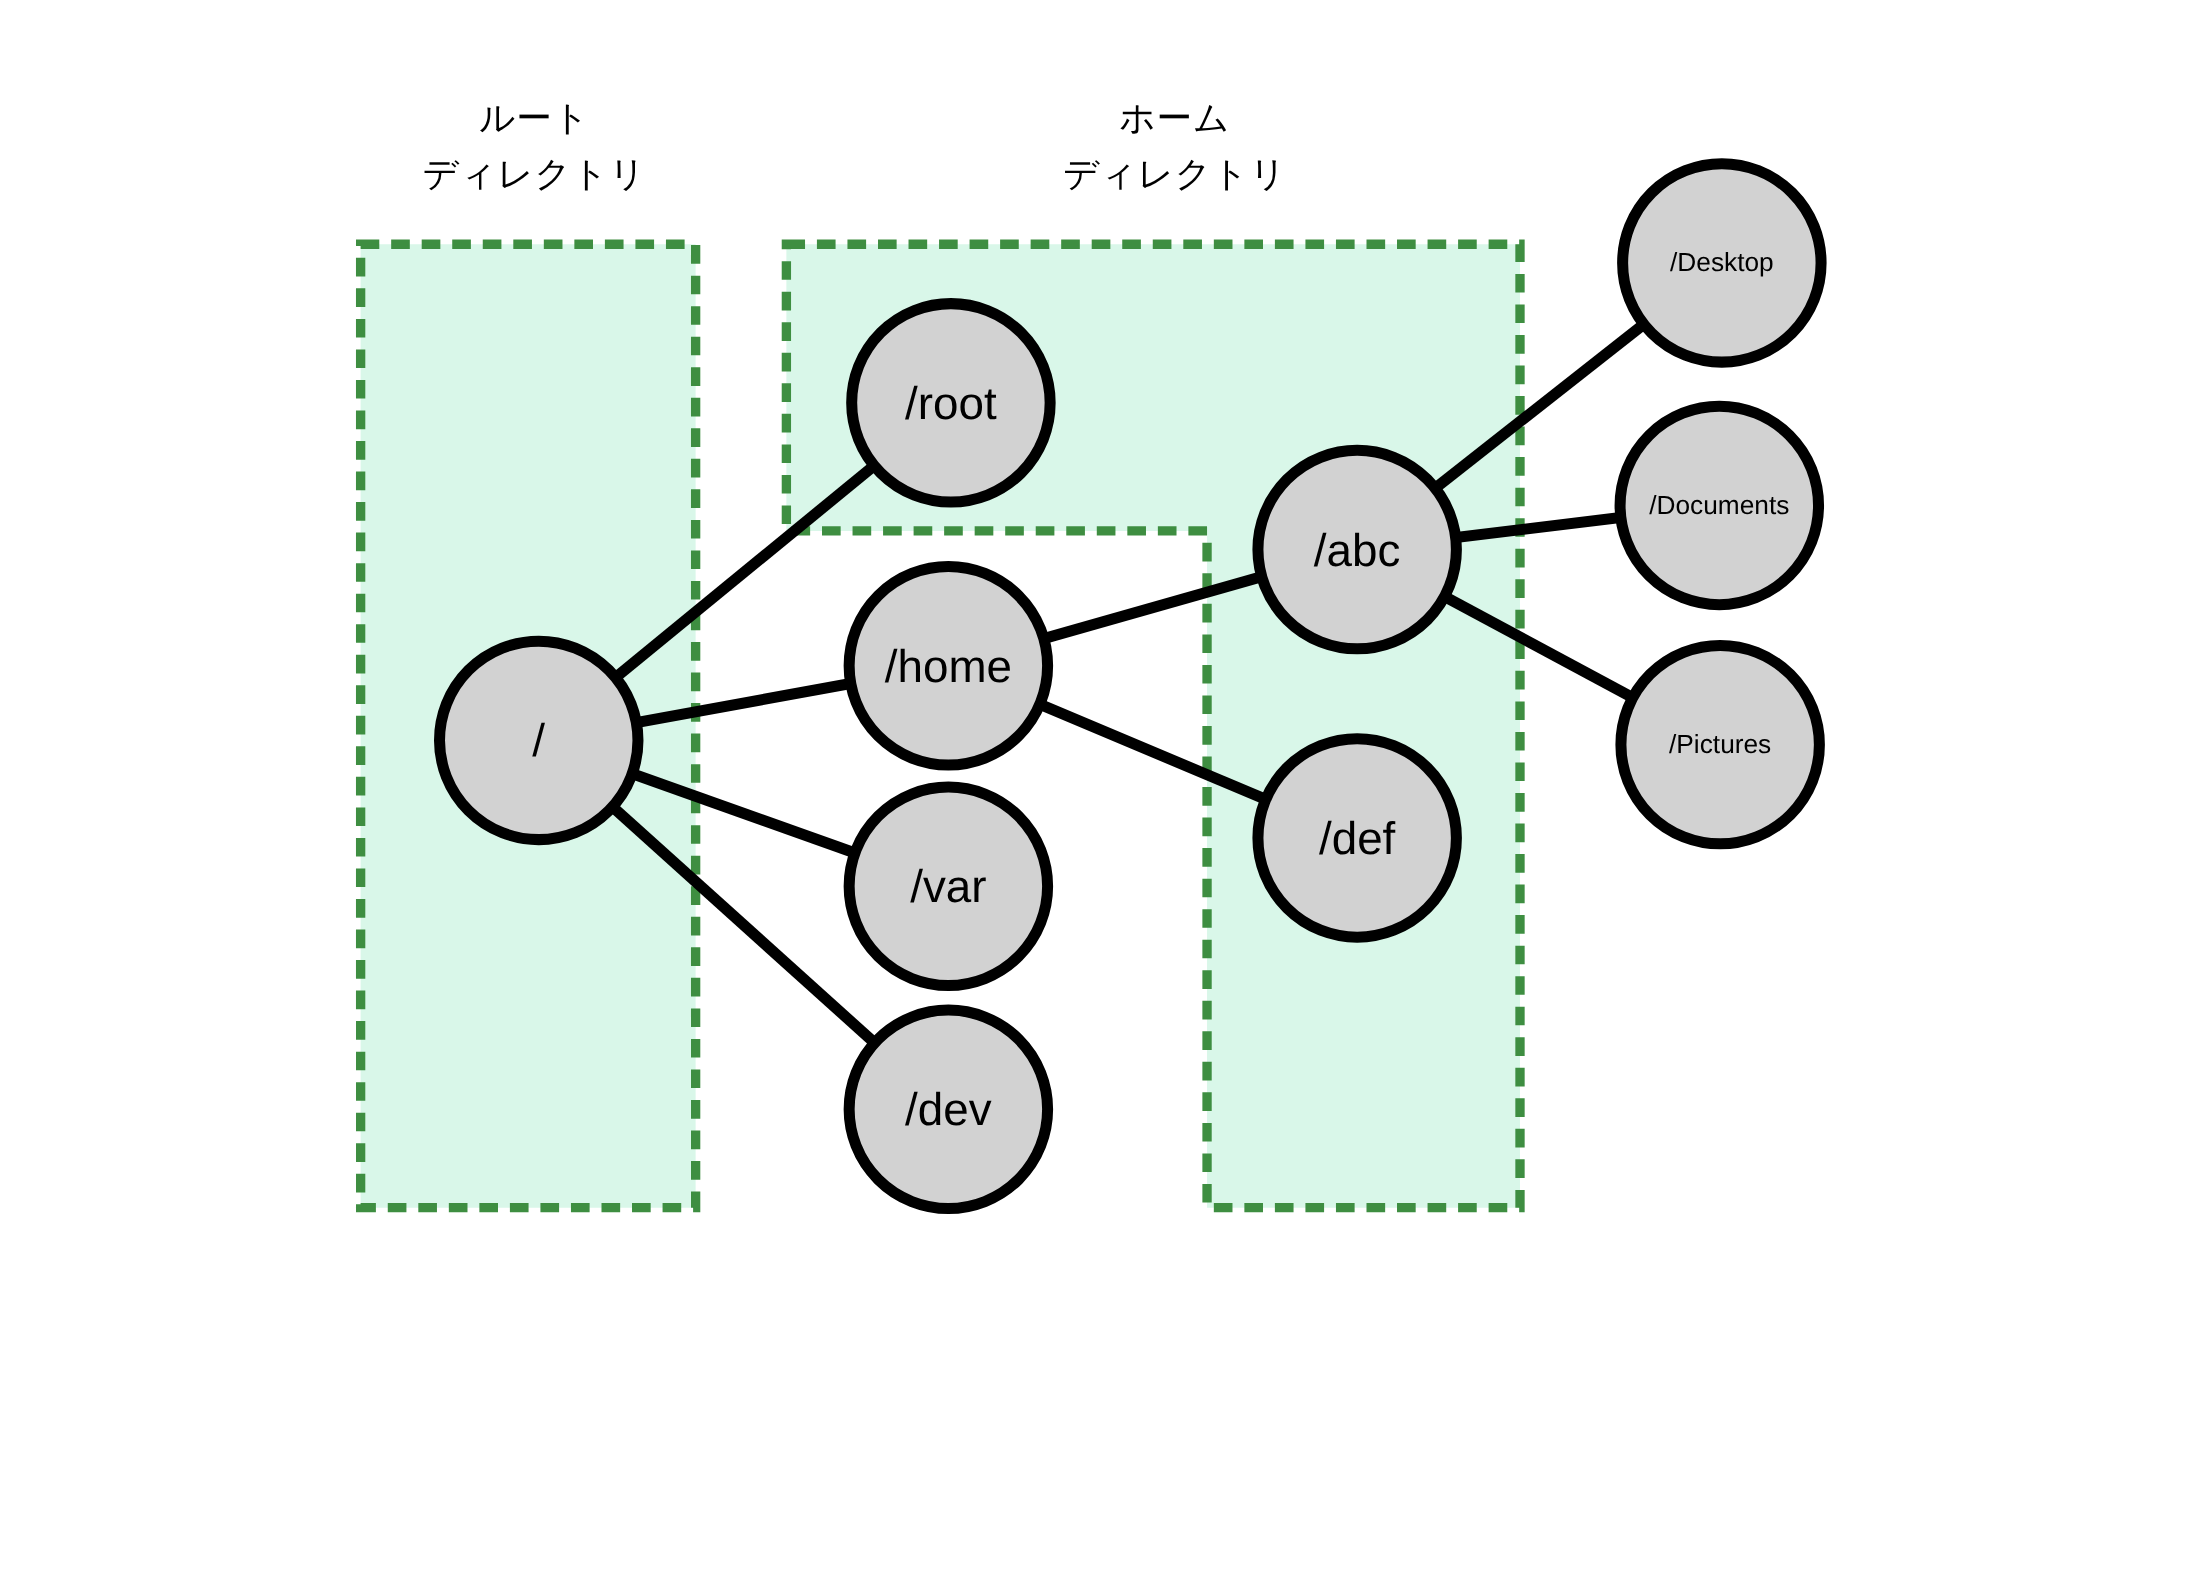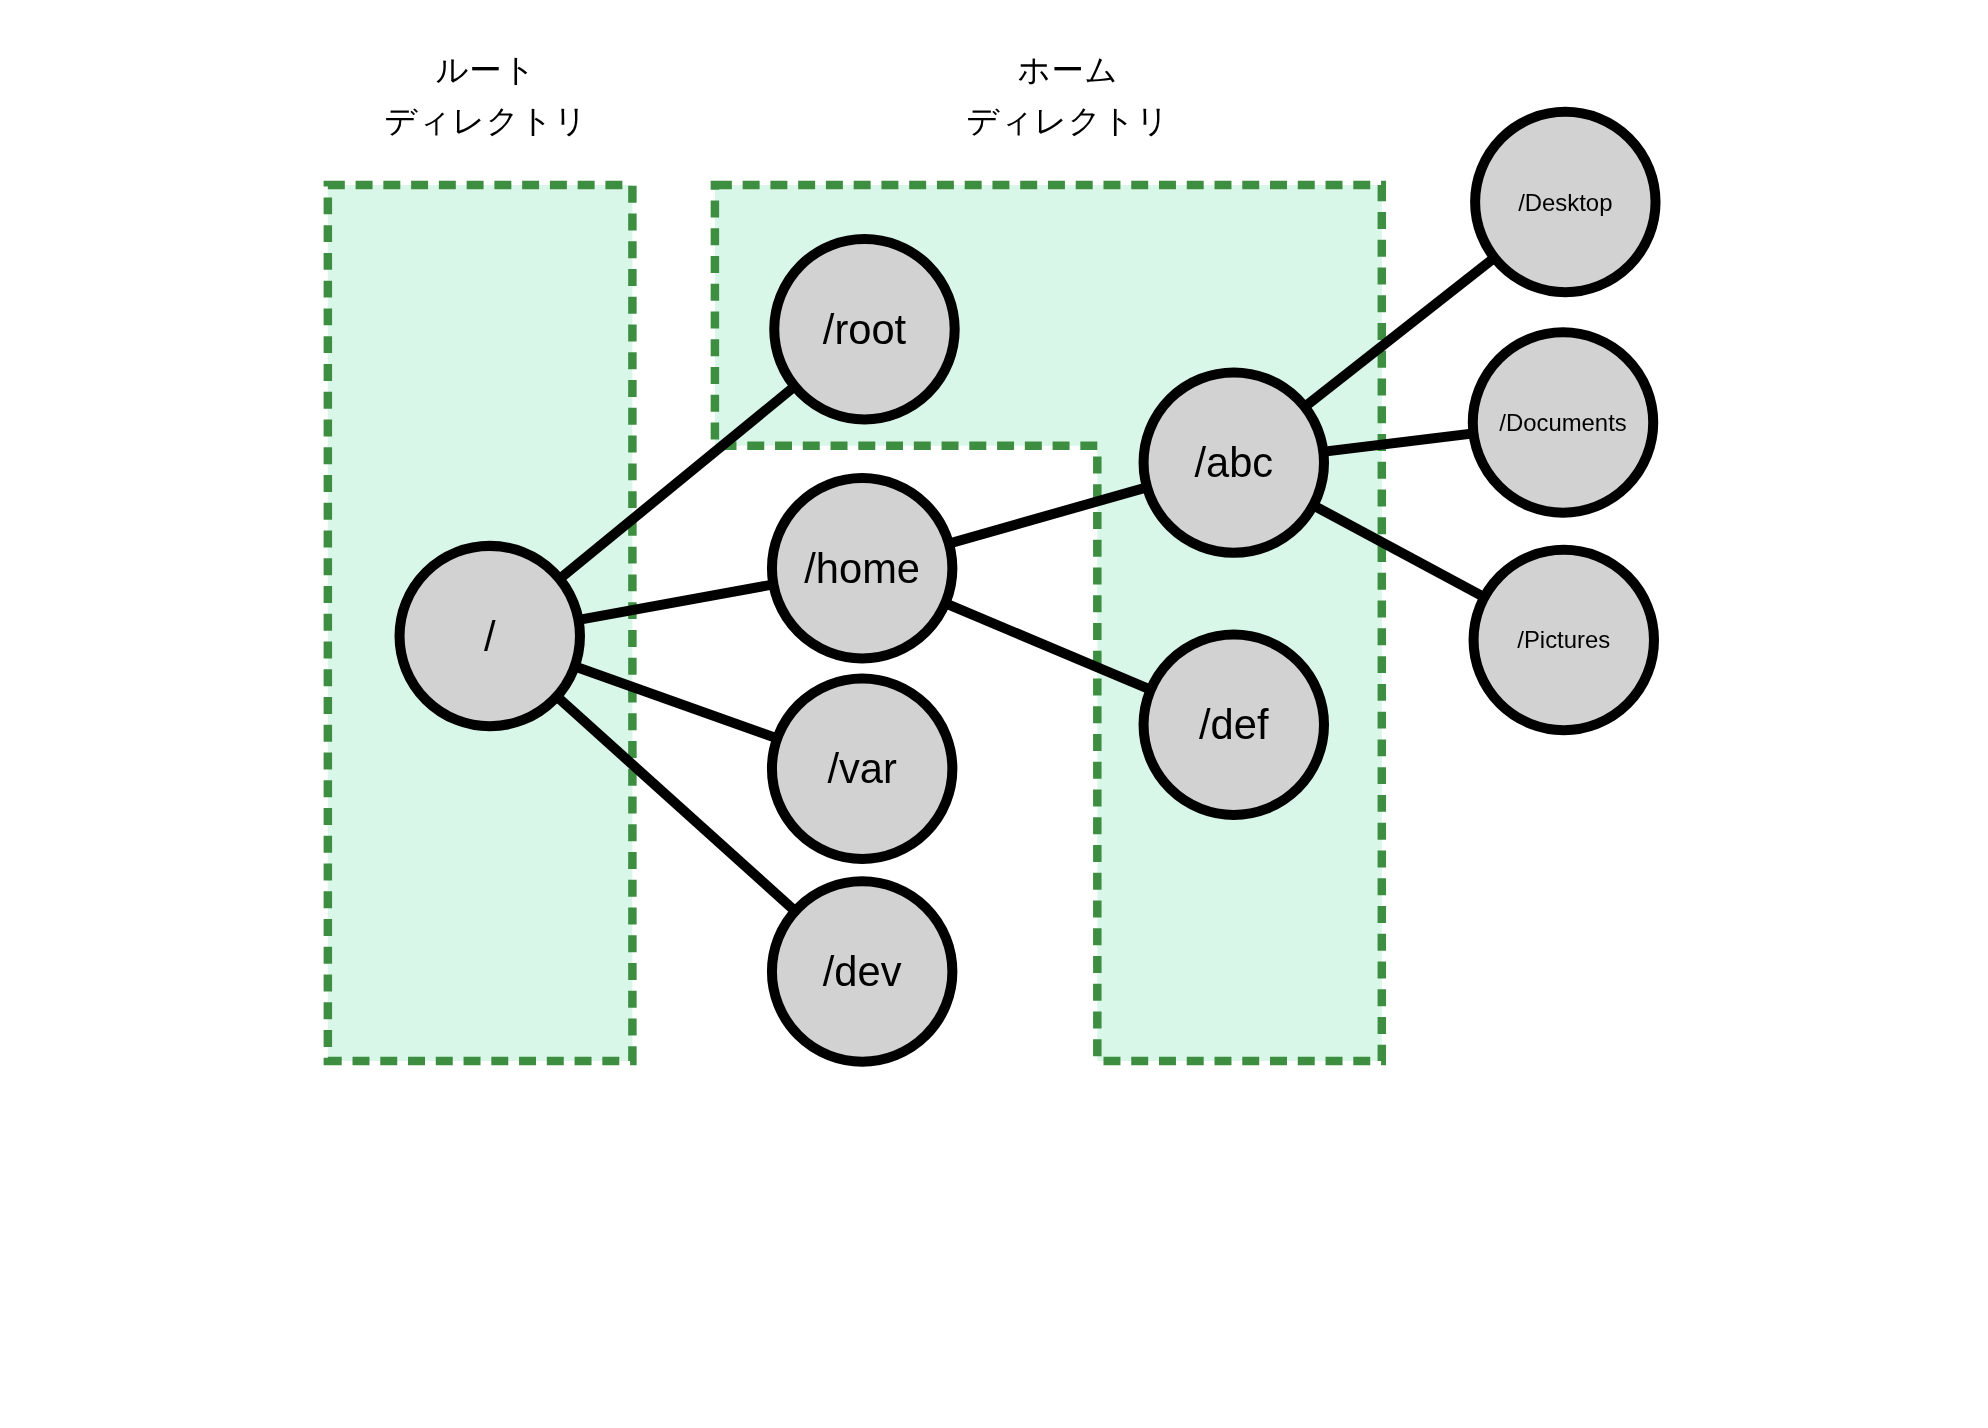--- a/index.html
+++ b/index.html
@@ -6,20 +6,21 @@
     margin: 0;
     padding: 0;
     background: #ffffff;
   }
   .canvas {
     position: relative;
     width: 1988px;
     height: 1101px;
     background: #ffffff;
     overflow: hidden;
+    margin-top: 37px;
   }
   svg {
     display: block;
     width: 100%;
     height: 100%;
   }
   text {
     font-family: "Liberation Sans", "DejaVu Sans", sans-serif;
     fill: #000000;
   }

